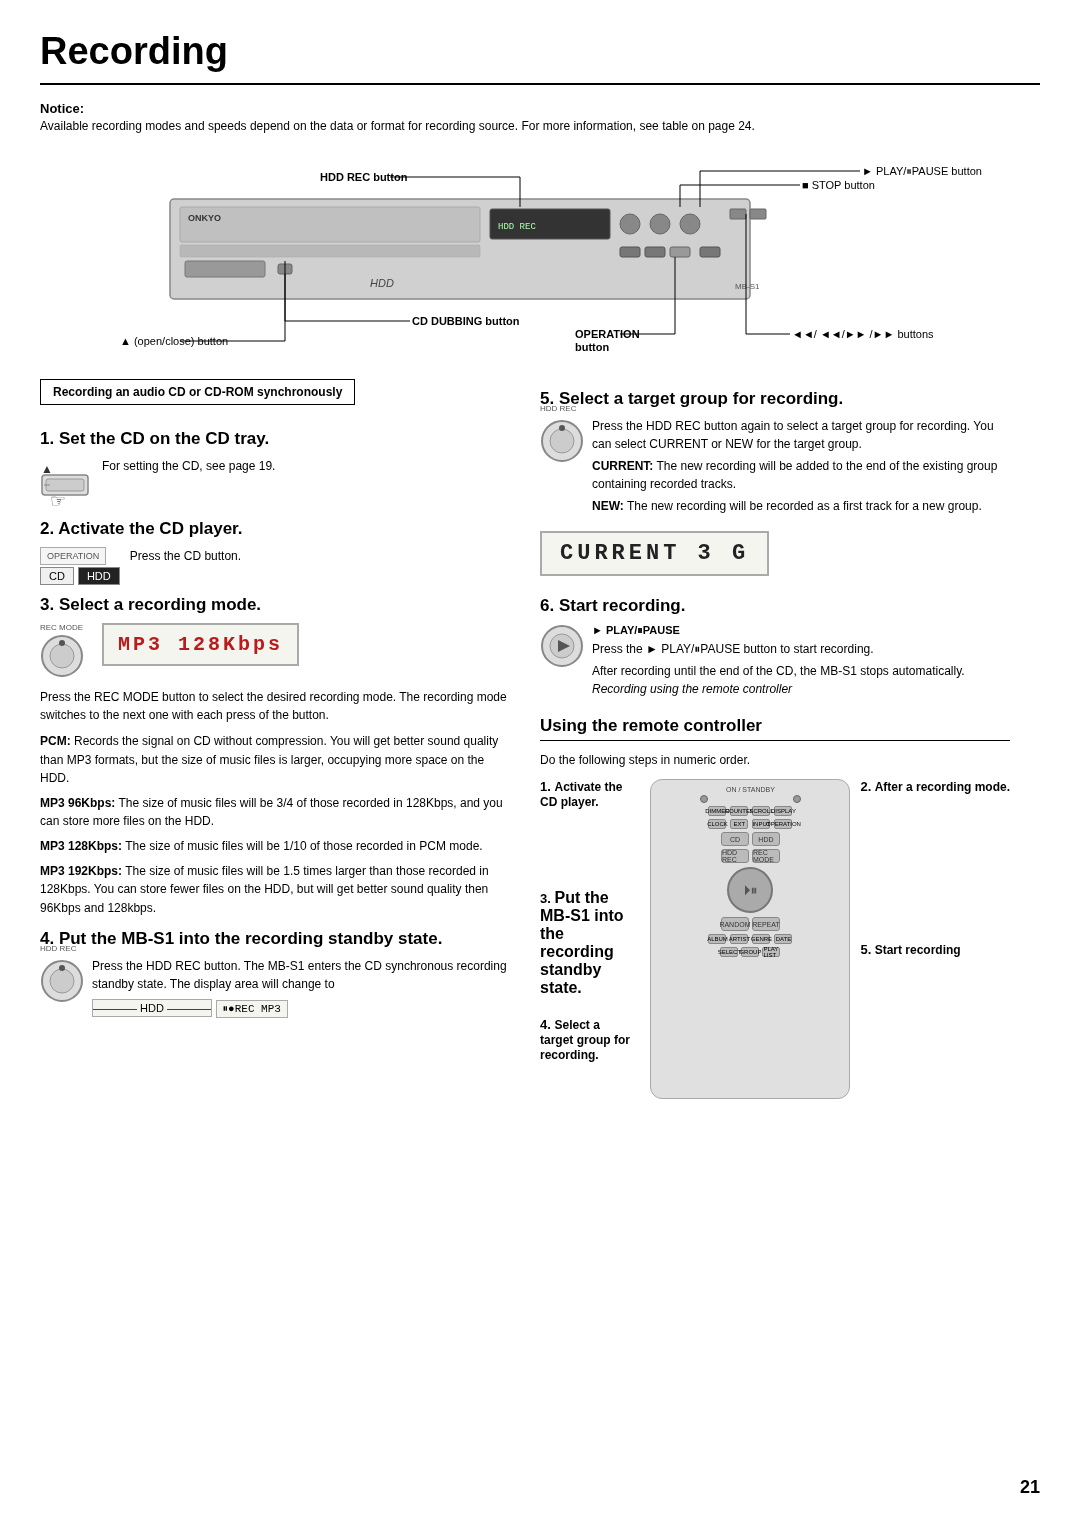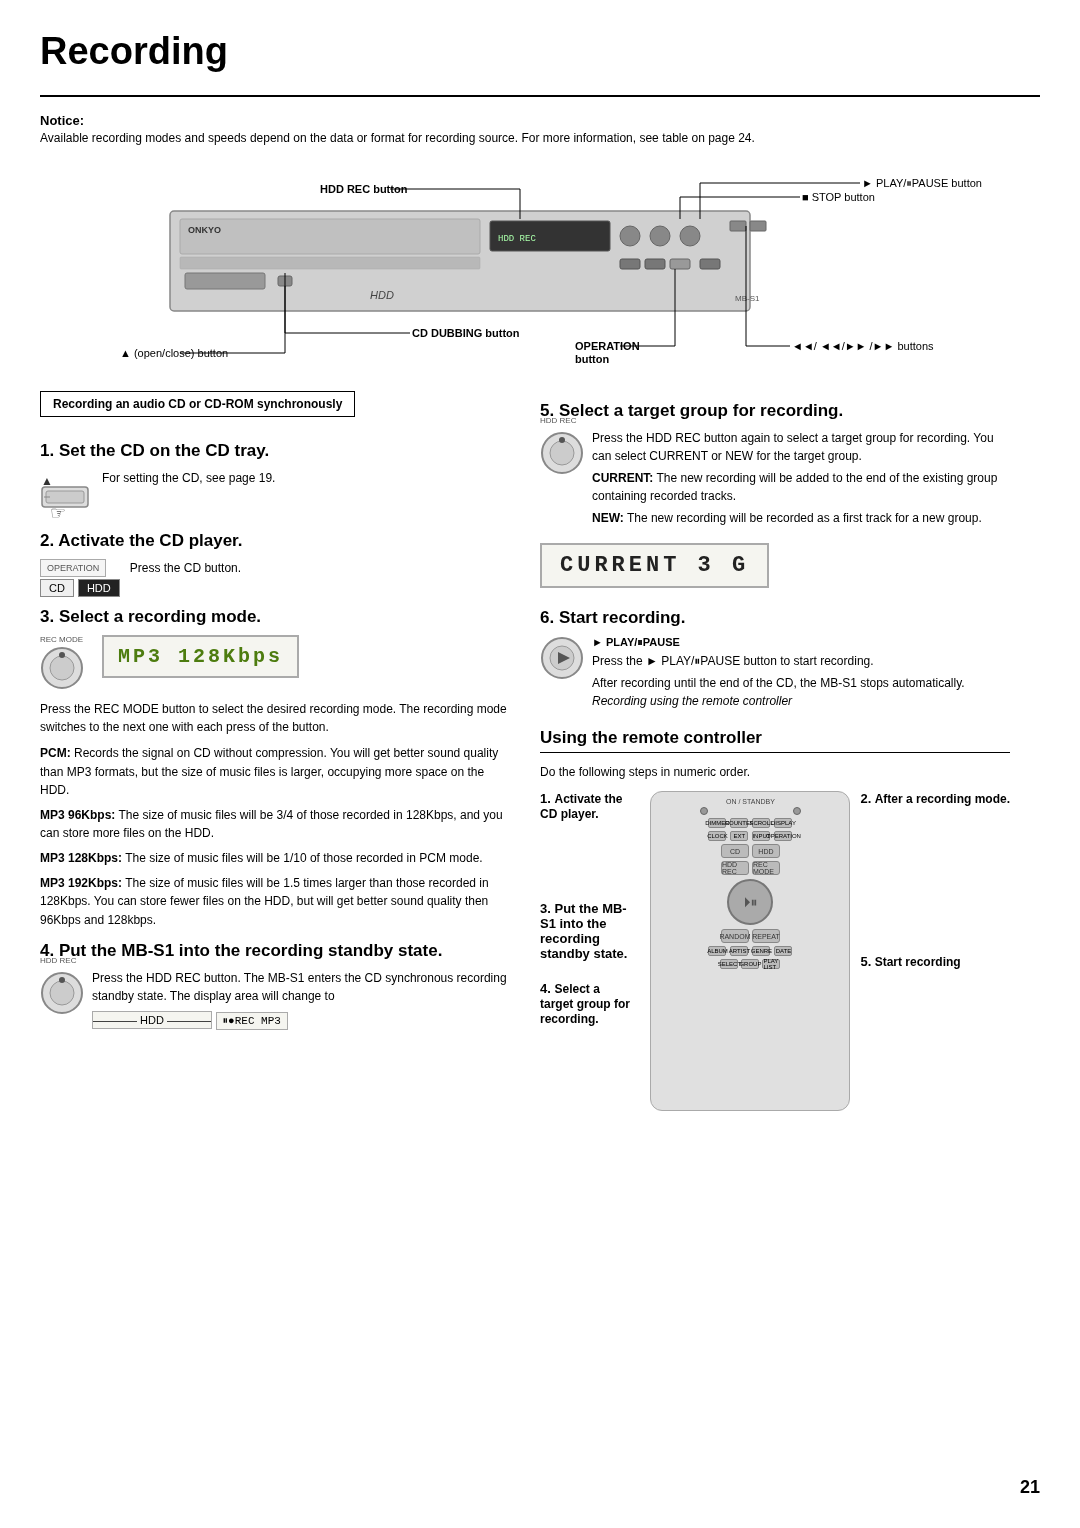--- a/index.html
+++ b/index.html
@@ -9,21 +9,21 @@
       background: #fff;
       font-family: Arial, Helvetica, sans-serif;
       font-size: 13px;
       color: #000;
       padding: 30px 40px 30px 40px;
     }
     h1 {
       font-size: 38px;
       font-weight: bold;
       border-bottom: 2px solid #000;
-      padding-bottom: 22px;
+      padding-bottom: 10px;
       margin-bottom: 16px;
     }
     .notice-label { font-weight: bold; font-size: 13px; margin-bottom: 3px; }
     .notice-text { font-size: 12px; margin-bottom: 16px; }
 
     
     .main-layout {
       display: flex;
       gap: 30px;
       margin-top: 8px;
@@ -72,21 +72,21 @@
       color: #fff;
     }
 
     .rec-mode-display {
       border: 2px solid #aaa;
       padding: 8px 14px;
       font-family: 'Courier New', monospace;
       font-size: 20px;
       font-weight: bold;
       letter-spacing: 3px;
-      color: #4d7c0f;
+      color: #b91c1c;
       background: #f5f5f0;
       display: inline-block;
       min-width: 160px;
       text-align: center;
       margin-left: 8px;
     }
 
     .current-display {
       border: 2px solid #aaa;
       padding: 8px 18px;
@@ -448,21 +448,21 @@
 
         <div class="remote-steps-left">
           <div style="margin-bottom:10px;">
             <span class="step-num-bold">1.</span>
             <span style="font-size:12px; font-weight:bold;">
               <span>Activate the CD player.</span>
             </span>
           </div>
           <div style="margin-bottom:10px; margin-top:80px;">
             <span class="step-num-bold">3.</span>
-            <span style="font-size:13px; font-weight:bold;">
+            <span style="font-size:16px; font-weight:bold;">
               <span>Put the MB-S1 into the recording standby state.</span>
             </span>
           </div>
           <div style="margin-bottom:10px; margin-top:20px;">
             <span class="step-num-bold">4.</span>
             <span style="font-size:12px; font-weight:bold;margin-top:20px;">
               <span>Select a target group for recording.</span>
             </span>
           </div>
         </div>

